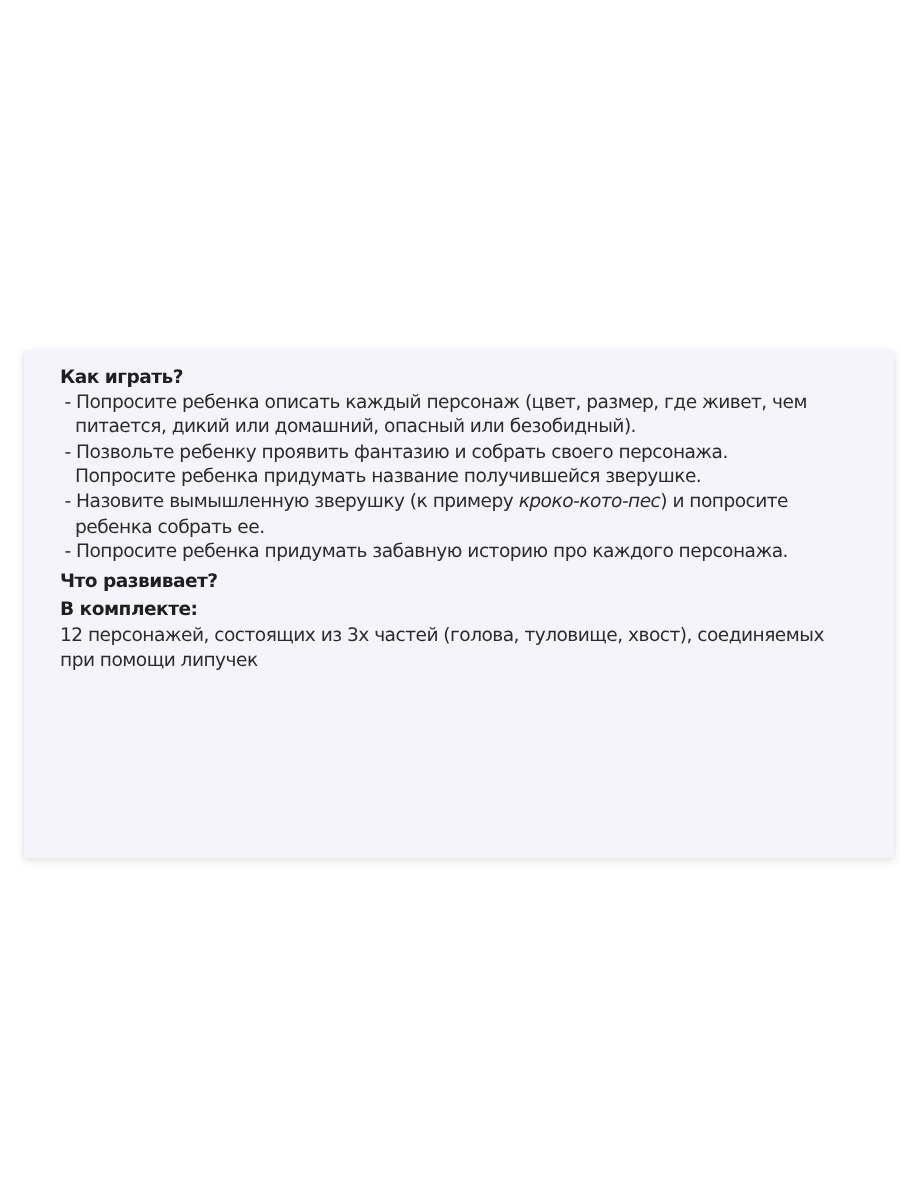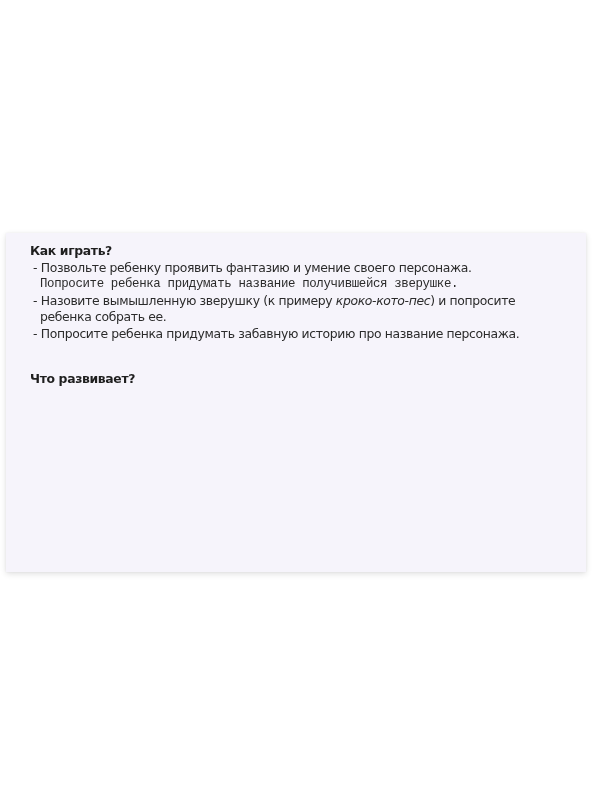--- a/index.html
+++ b/index.html
@@ -5,65 +5,69 @@
     html, body {
       margin: 0;
       padding: 0;
       width: 600px;
       height: 800px;
       background: #ffffff;
       overflow: hidden;
     }
     .card {
       position: absolute;
-      left: 6px;
+      left: 16px;
       top: 233px;
       width: 580px;
       height: 339px;
       background: #f6f4fb;
       box-shadow: 0 2px 6px rgba(0,0,0,0.12), 0 0 2px rgba(0,0,0,0.06);
       box-sizing: border-box;
       padding: 10px 24px 0 24px;
       font-family: "DejaVu Sans", "Liberation Sans", sans-serif;
       color: #2b2b2b;
       font-size: 12.4px;
       line-height: 16.6px;
       letter-spacing: -0.35px;
     }
     .section { margin: 0; }
-    .section + .section { margin-top: 28px; }
+    .section + .section { margin-top: 3px; }
     .heading {
       font-weight: bold;
       color: #1f1f1f;
       margin: 0;
     }
     .para { margin: 0; }
     .bullet {
       margin: 0;
       padding-left: 10px;
       text-indent: -7px;
     }
     .cont {
       margin: 0;
       padding-left: 10px;
-      font-family: Liberation Mono, monospace;
     }
     .it { font-style: italic; }
   </style>
 </head>
 <body>
 
 <div class="card">
 
   <div class="section">
     <p class="heading">Как играть?</p>
-    <p class="bullet">- Позвольте ребенку проявить фантазию и умение своего персонажа.</p>
+    <p class="bullet">- Попросите ребенка описать каждый персонаж (цвет, размер, где живет,  чем питается, дикий или домашний, опасный или безобидный).</p>
+    <p class="bullet">- Позвольте ребенку проявить фантазию и собрать своего персонажа.</p>
     <p class="cont">Попросите ребенка придумать название получившейся зверушке.</p>
     <p class="bullet"><span>- Назовите вымышленную зверушку (к примеру </span><span class="it">кроко-кото-пес</span><span>) и   попросите ребенка собрать ее.</span></p>
-    <p class="bullet">- Попросите ребенка придумать забавную историю про название персонажа.</p>
+    <p class="bullet">- Попросите ребенка придумать забавную историю про каждого персонажа.</p>
   </div>
 
   <div class="section">
     <p class="heading">Что развивает?</p>
   </div>
 
+  <div class="section">
+    <p class="heading">В комплекте:</p>
+    <p class="para">12 персонажей, состоящих из 3х частей (голова, туловище, хвост), соединяемых при помощи липучек</p>
+  </div>
 
 </div>
 
 </body></html>

